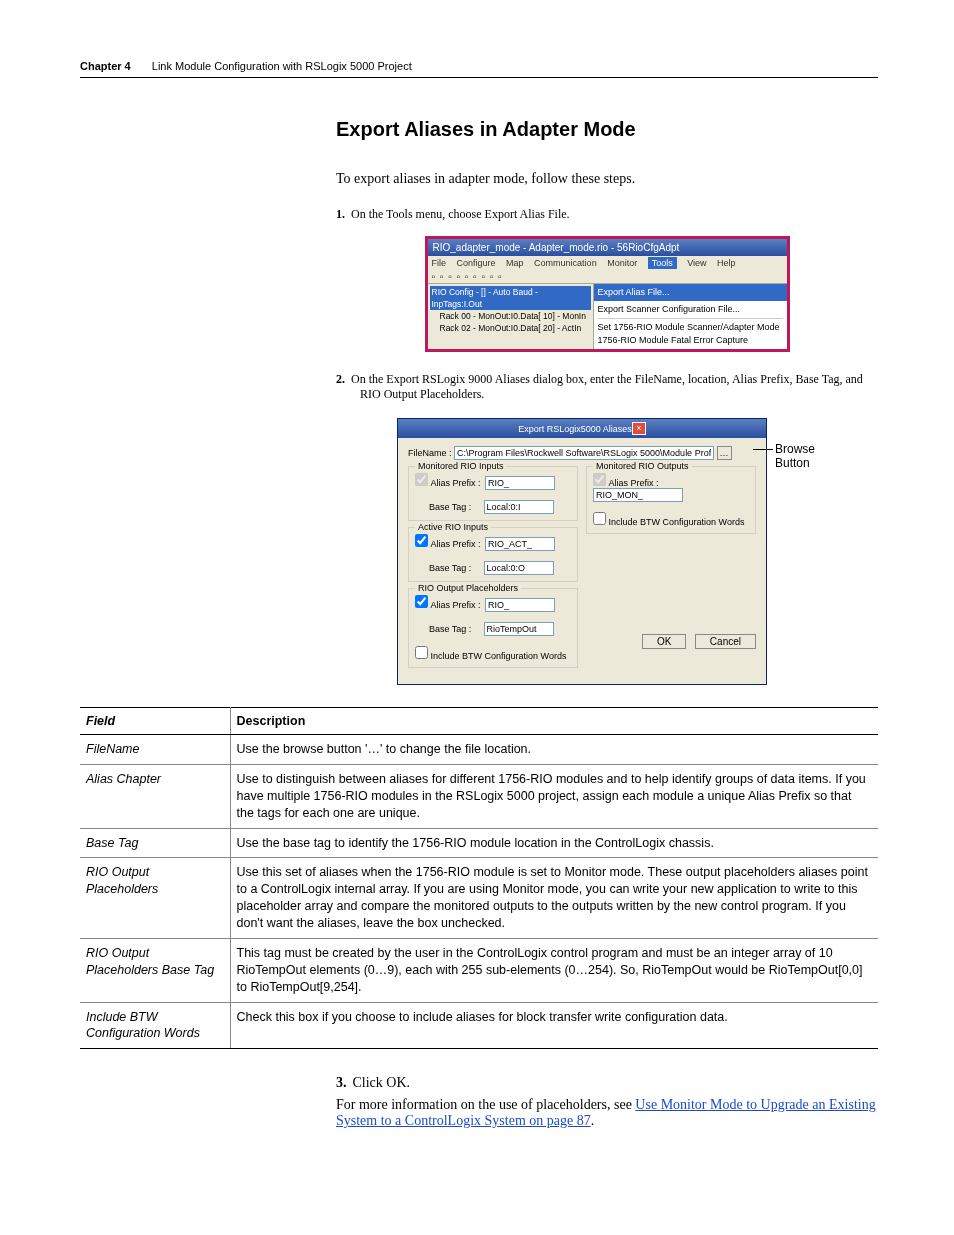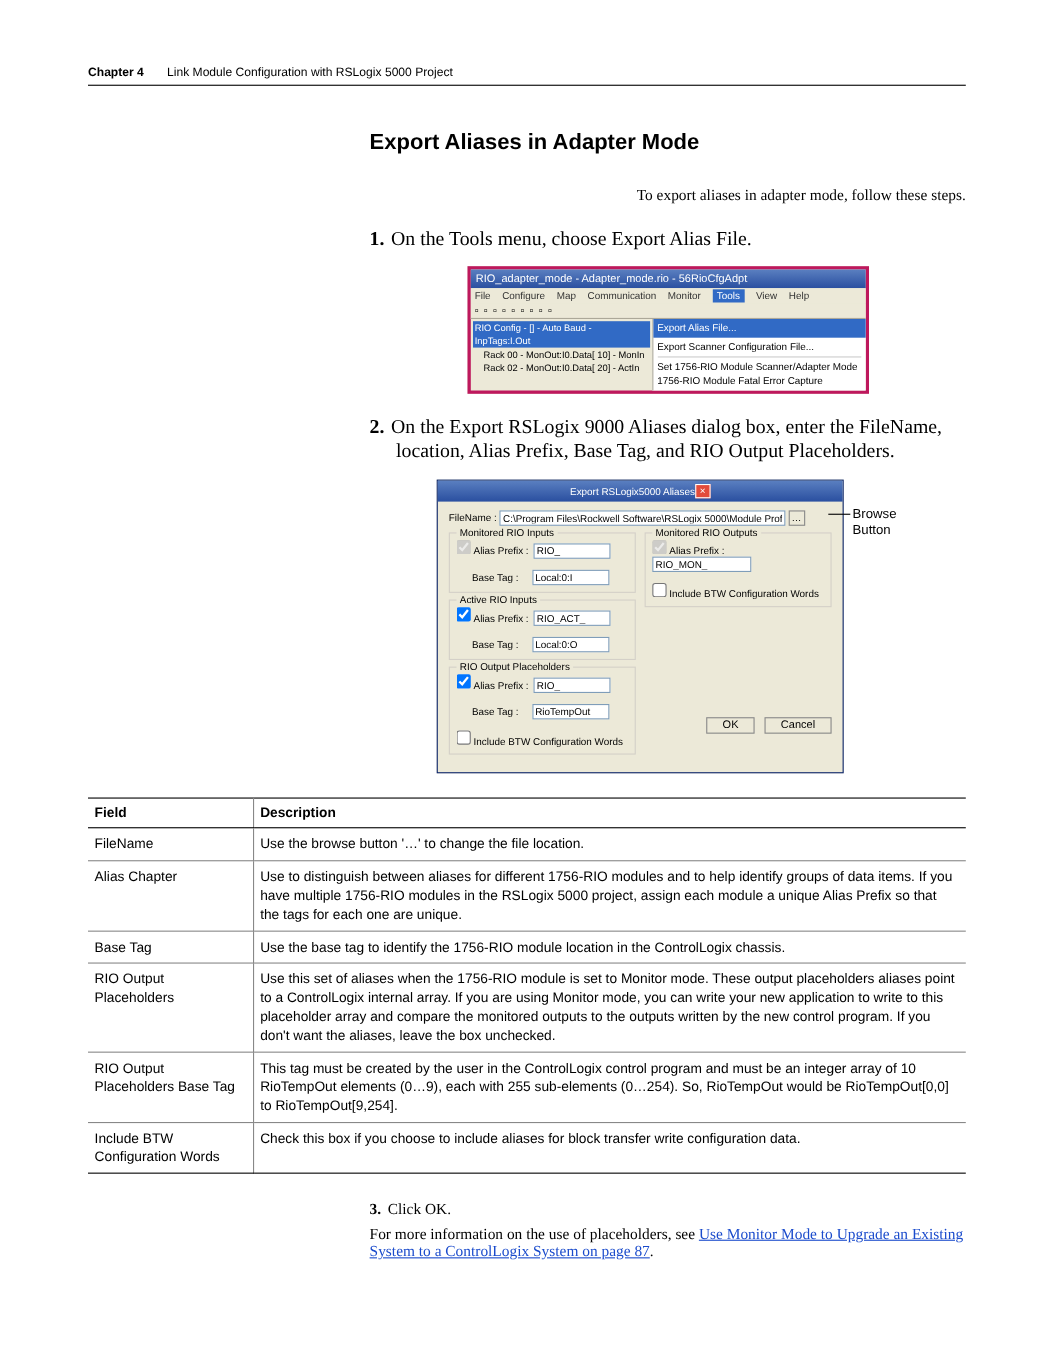--- a/index.html
+++ b/index.html
@@ -3,22 +3,22 @@
 <meta charset="utf-8">
 <style>
   * { box-sizing: border-box; margin: 0; padding: 0; }
   html, body { width: 954px; font-family: Georgia, 'Times New Roman', serif; color: #000; }
   .page { padding: 60px 76px 40px 80px; }
   .top-rule { border-bottom: 1px solid #000; margin-bottom: 40px; padding-bottom: 5px; }
   .chap-hdr { font-family: Arial, Helvetica, sans-serif; font-size: 11px; }
   .chap-hdr b { font-weight: bold; margin-right: 18px; }
   .content { margin-left: 256px; }
   h2 { font-family: Arial, Helvetica, sans-serif; font-weight: bold; font-size: 20px; margin-bottom: 30px; }
-  .intro { font-size: 14px; margin-bottom: 20px; text-align: right; }
-  ol.steps { list-style: none; font-size: 18px; }
+  .intro { font-size: 14px; margin-bottom: 20px; }
+  ol.steps { list-style: none; font-size: 12px; }
   ol.steps > li { margin-bottom: 14px; padding-left: 24px; text-indent: -24px; }
   ol.steps > li .num { font-weight: bold; margin-right: 6px; }
 
   .fig1 { width: 365px; margin: 10px auto 20px auto; border: 3px solid #be185d; font-family: Tahoma, Arial, sans-serif; font-size: 9px; background: #ece9d8; }
   .fig1 .titlebar { background: linear-gradient(#5a7fc0,#2a4fa0); color:#fff; padding:3px 5px; font-size:10px; }
   .fig1 .menubar { background:#ece9d8; padding:2px 4px; color:#333; }
   .fig1 .menubar span { margin-right:8px; }
   .fig1 .menubar .hl { background:#316ac5; color:#fff; padding:1px 4px; }
   .fig1 .toolbarrow { background:#ece9d8; padding:1px 4px; border-bottom:1px solid #aca899; font-size:10px; letter-spacing:1px;}
   .fig1 .body { display:flex; }
@@ -43,21 +43,21 @@
   .fig2 .btns { text-align:right; margin-top:6px;}
   .fig2 .btn { display:inline-block; border:1px solid #888; background:#ece9d8; padding:1px 14px; margin-left:6px; font-size:10px;}
   .fig2 .browse { display:inline-block; border:1px solid #888; background:#ece9d8; width:15px; text-align:center; height:14px; line-height:12px; vertical-align:top;}
   .annot { position:absolute; font-family: Arial, sans-serif; font-size:12px; line-height:14px; left:378px; top:24px; width:50px;}
   .annot-line { position:absolute; top:31px; left:356px; width:20px; border-top:1px solid #000;}
 
   table.desc { width: 100%; border-collapse: collapse; font-family: Arial, Helvetica, sans-serif; font-size: 12.5px; margin-top: 6px; margin-left: 0; }
   table.desc th { text-align:left; font-weight:bold; border-top:1px solid #000; border-bottom:1px solid #000; padding:6px 6px; }
   table.desc td { border-bottom:1px solid #888; padding:6px 6px; vertical-align: top; line-height:1.35; }
   table.desc tr:last-child td { border-bottom:1px solid #000; }
-  table.desc th:first-child, table.desc td:first-child { width: 150px; border-right:1px solid #888; }
+  table.desc th:first-child, table.desc td:first-child { width: 150px; border-right:1px solid #888;font-style:italic; }
   table.desc thead th:first-child { border-right:1px solid #888; }
 
   .after { margin-left: 256px; margin-top: 26px; font-size: 14px; }
   .after .num { font-weight: bold; margin-right:6px;}
   a.link { color: #1a4bcc; text-decoration: underline; }
 </style>
 </head>
 <body>
 
 <div class="page">

